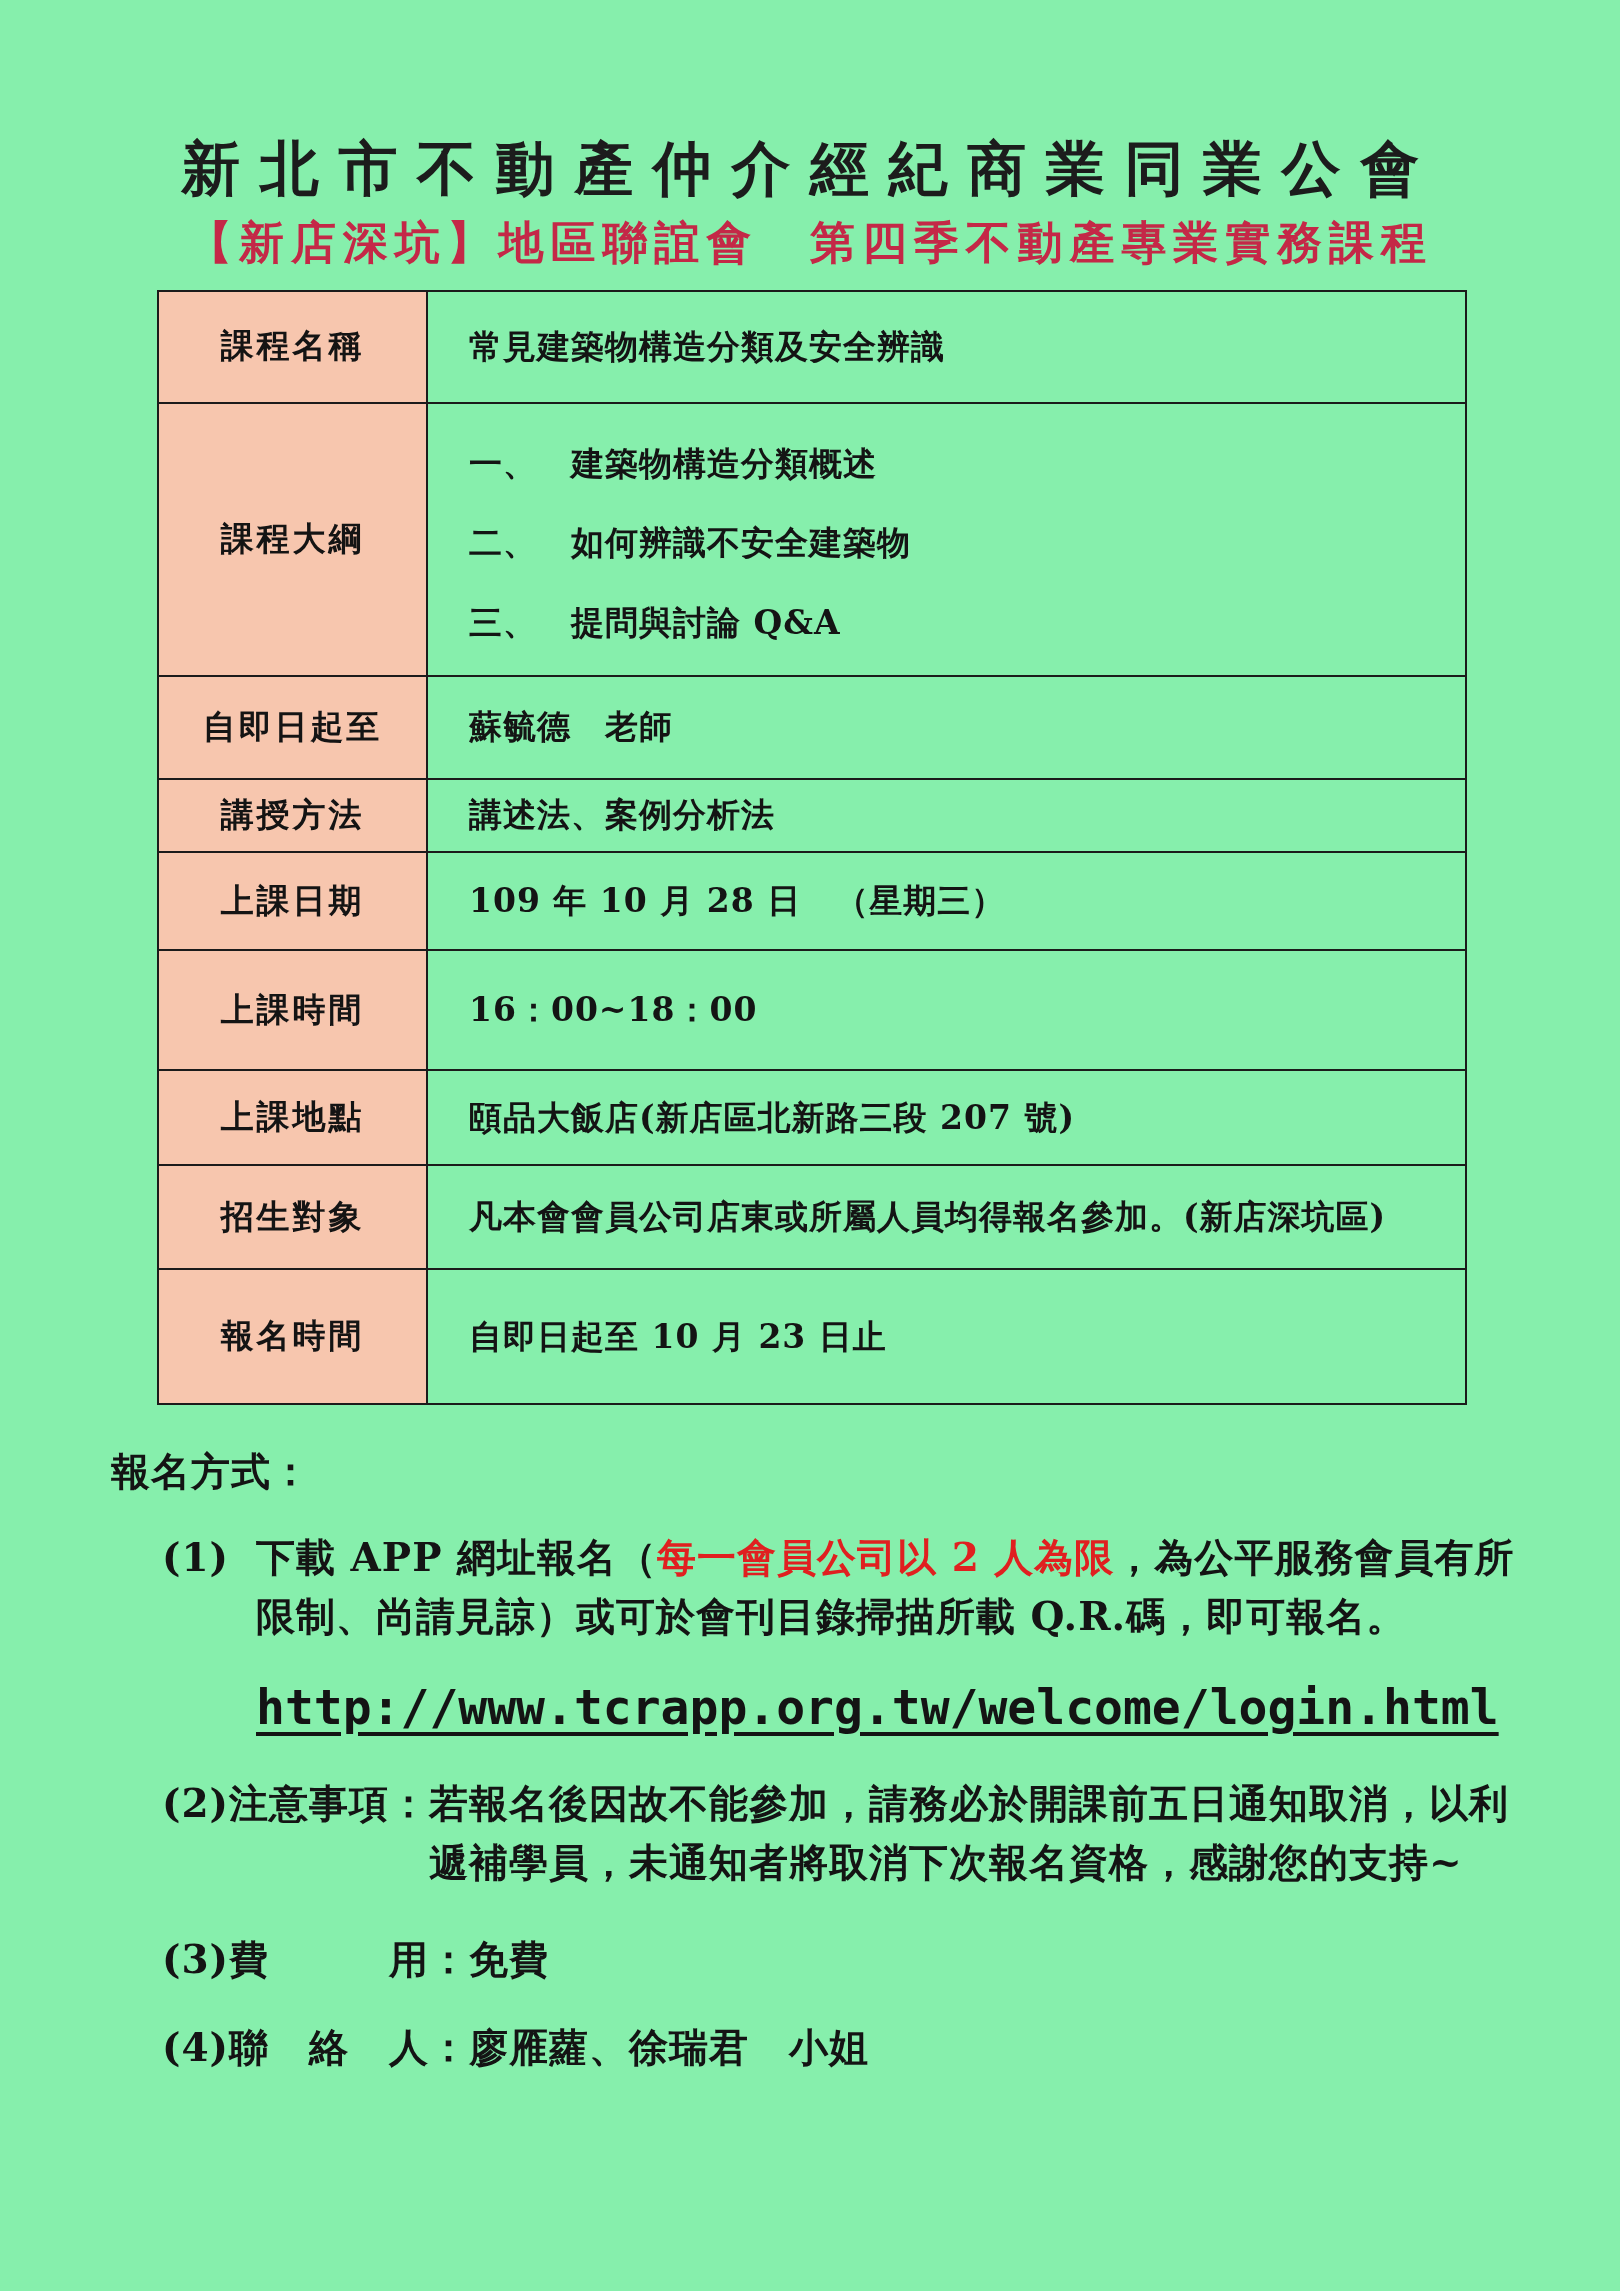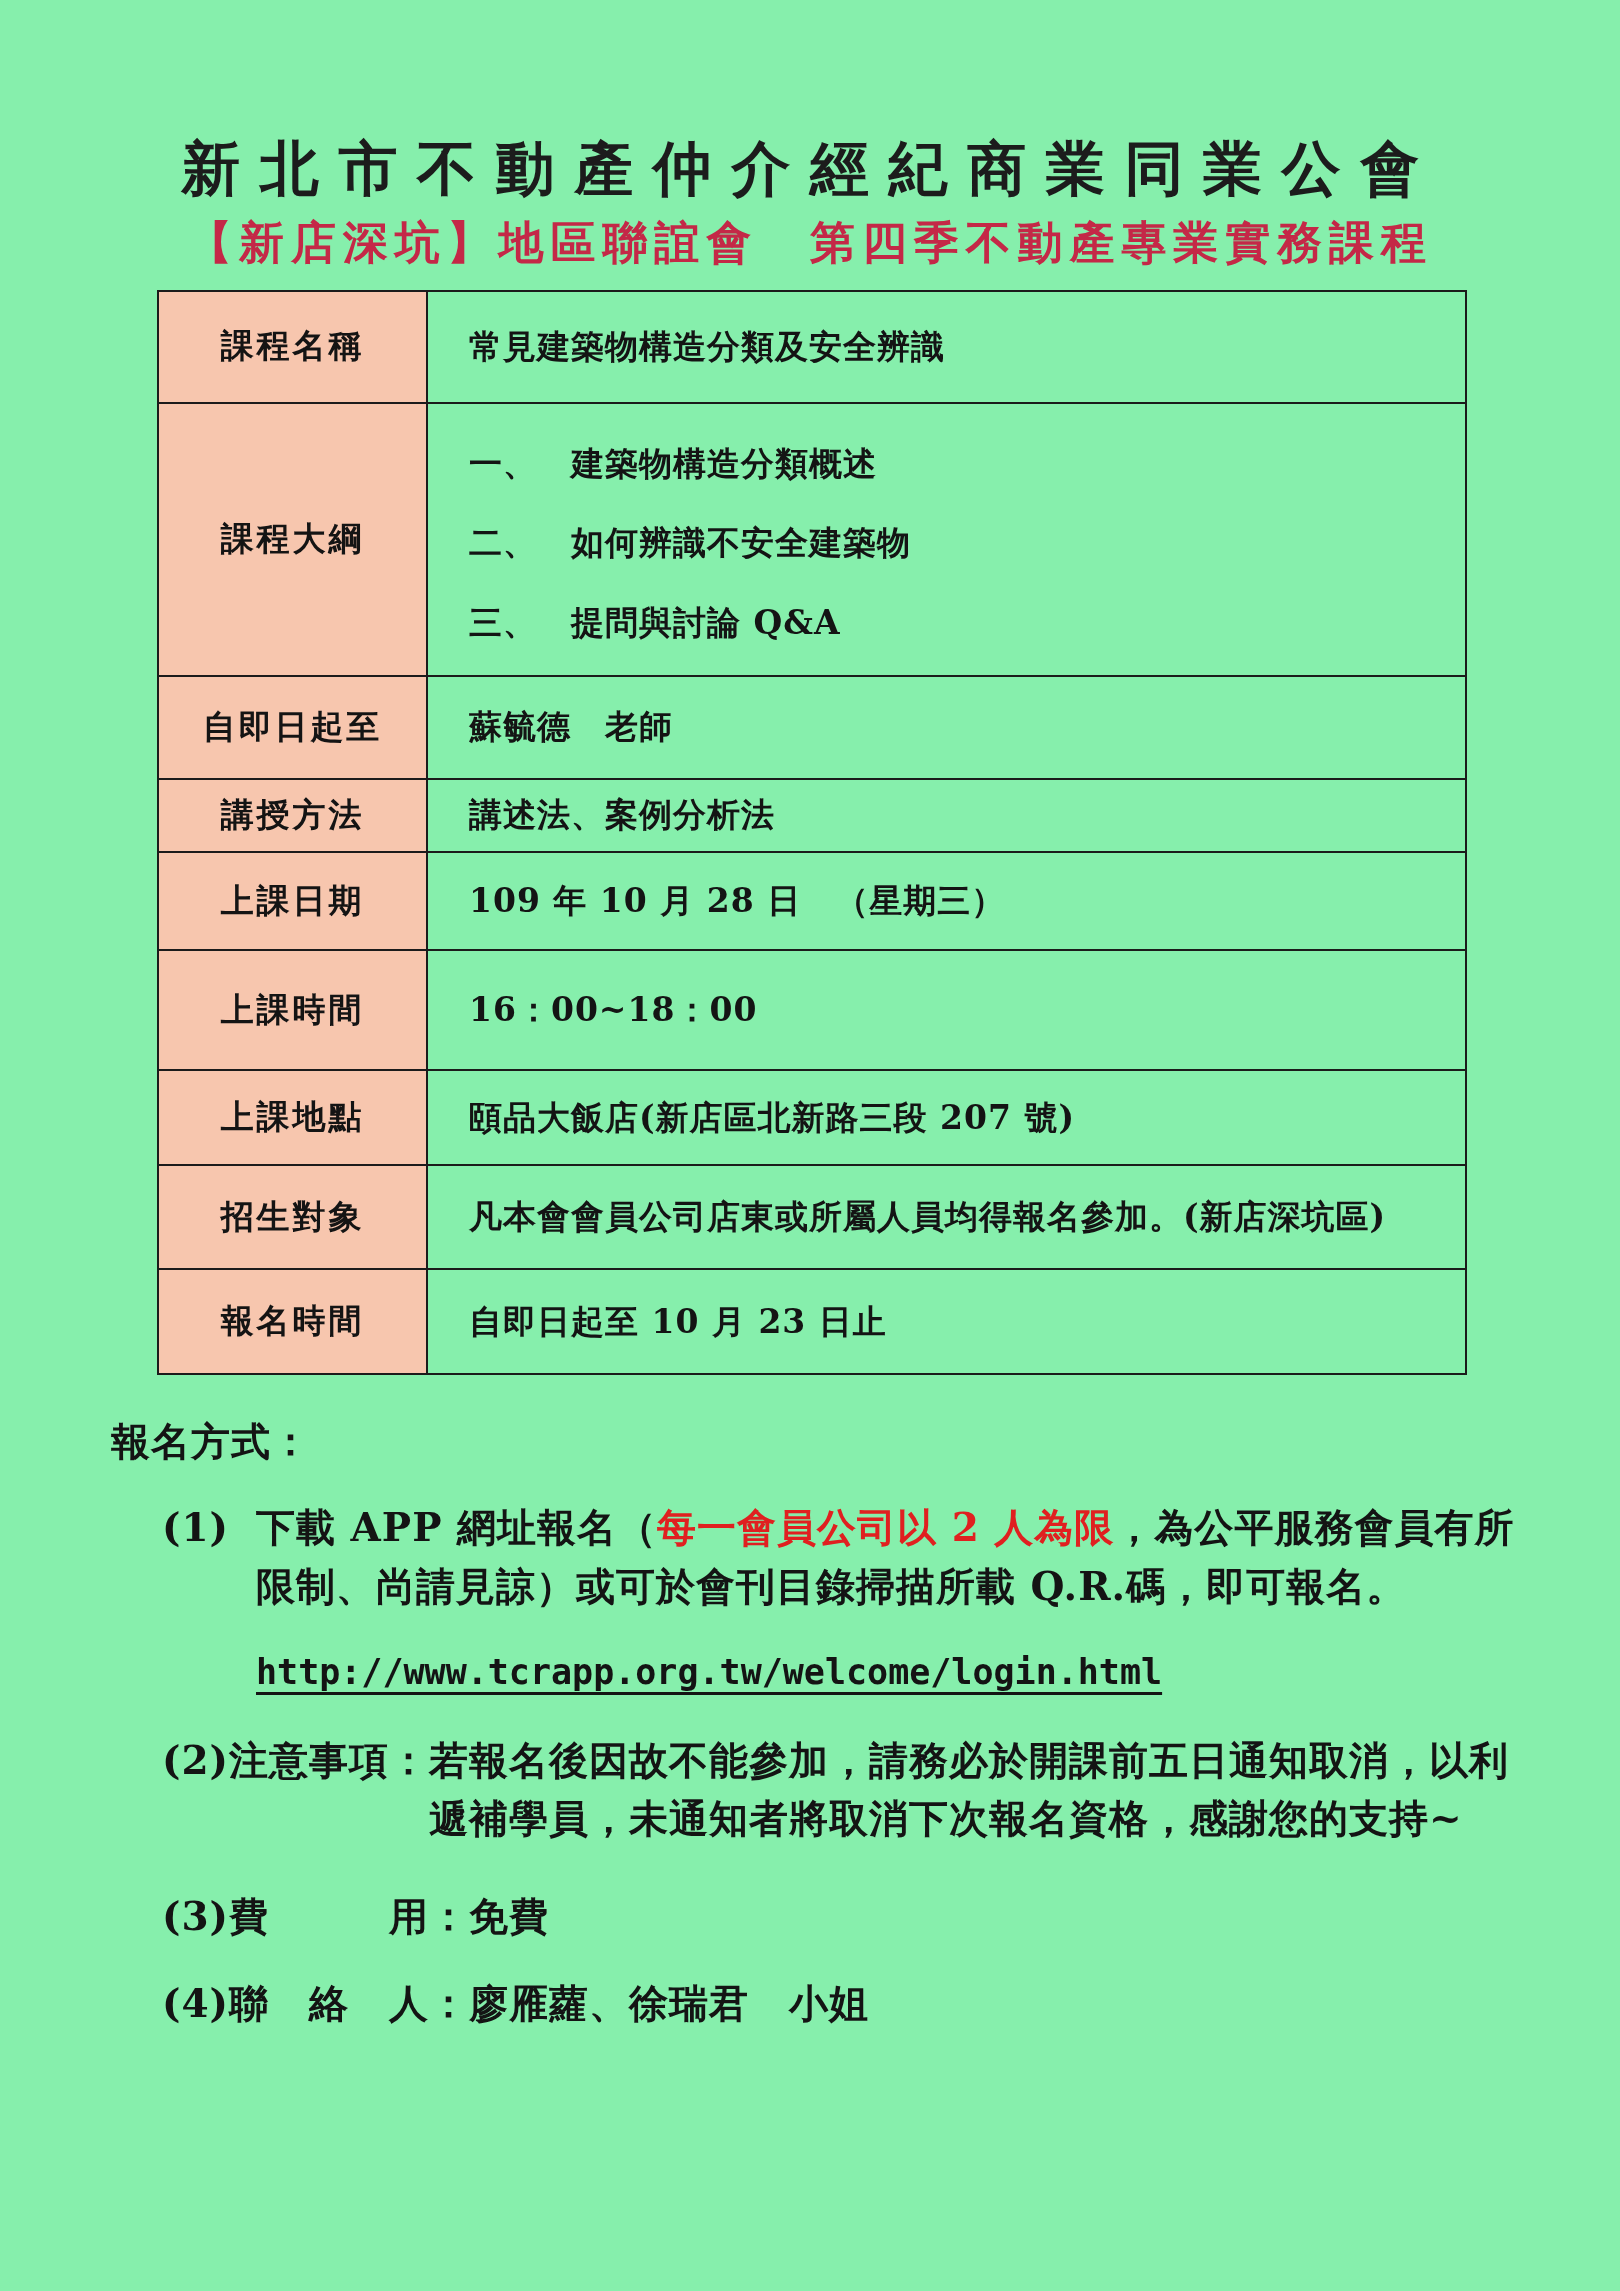--- a/index.html
+++ b/index.html
@@ -67,21 +67,21 @@
     line-height: 1.5;
   }
   .reg-heading { margin-bottom: 27.4px; }
   .reg-item { display: flex; margin-left: 51px; }
   .reg-item .num { flex: 0 0 94px; }
   .reg-item .body { flex: 1; }
   .red-em { color: #e02020; }
   .url-line { margin: 25.5px 0 5.9px 0; }
   .url-line a {
     font-family: "DejaVu Sans Mono", "Liberation Mono", monospace;
-    font-size: 35px;
+    font-size: 48px;
     font-weight: 600;
     color: #141414;
     text-decoration: underline;
     text-underline-offset: 7.8px;
     letter-spacing: 0;
   }
   .item2 { margin-top: 25.5px; }
   .item2 .label2 { flex: 0 0 auto; white-space: nowrap; }
   .item3 { margin-top: 39px; }
   .item4 { margin-top: 29px; }
@@ -126,21 +126,21 @@
         <td class="cell-value">16：00~18：00</td>
       </tr>
       <tr style="height:95px;">
         <td class="cell-label">上課地點</td>
         <td class="cell-value">頤品大飯店(新店區北新路三段 207 號)</td>
       </tr>
       <tr style="height:104px;">
         <td class="cell-label">招生對象</td>
         <td class="cell-value">凡本會會員公司店東或所屬人員均得報名參加。(新店深坑區)</td>
       </tr>
-      <tr style="height:105px;">
+      <tr style="height:135px;">
         <td class="cell-label">報名時間</td>
         <td class="cell-value">自即日起至 10 月 23 日止</td>
       </tr>
     </tbody>
   </table>
 
   <div class="reg">
 
     <div class="reg-heading">報名方式：</div>
 

